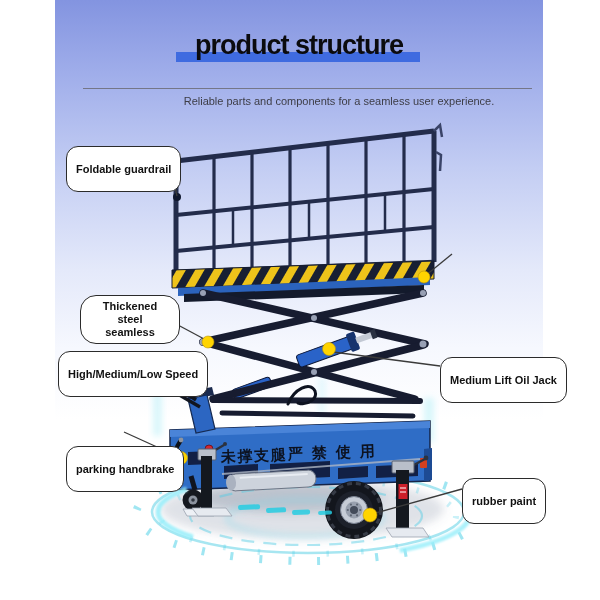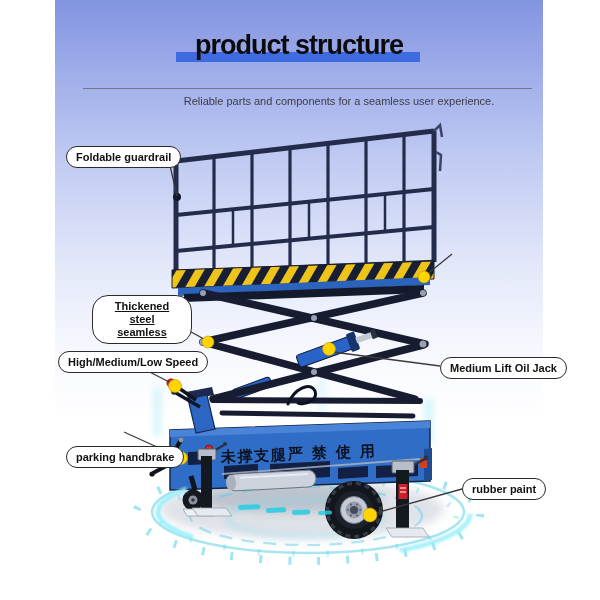--- a/index.html
+++ b/index.html
@@ -12,21 +12,21 @@
   .page-title{position:absolute;left:55px;top:30px;width:488px;margin:0;text-align:center;
       font-size:27px;font-weight:bold;letter-spacing:-1px;color:#0b0b0e;}
   .divider{position:absolute;left:83px;top:88px;width:449px;height:0;border-top:1px solid #6b6b76;opacity:.85;}
   .subtitle{position:absolute;left:55px;top:95px;width:488px;margin:0;text-align:center;
       font-size:11px;color:#3d3d46;padding-left:40px;}
   
   svg.machine{position:absolute;left:0;top:0;width:600px;height:600px;}
   
   .pill{position:absolute;background:#ffffff;border:1.3px solid #2b2b2b;border-radius:12px;
         color:#111;font-size:11px;font-weight:bold;white-space:nowrap;
-        padding:3px 9px;line-height:14px;box-shadow:0 0 0 0 transparent;}
+        padding:15px 9px;line-height:14px;box-shadow:0 0 0 0 transparent;}
   .pill.two{white-space:normal;text-align:center;border-radius:16px;line-height:13px;padding:4px 8px;}
   .pill span{display:block;}
   .pill.one span{display:inline;}
 </style>
 </head>
 <body>
 
 <div class="stage">
   <div class="bg"></div>
 
@@ -230,21 +230,21 @@
       <circle cx="175" cy="386" r="6.5"></circle>
       <circle cx="181" cy="458" r="6.5"></circle>
       <circle cx="329" cy="349" r="6.5"></circle>
       <circle cx="370" cy="515" r="7"></circle>
     </g>
   </svg>
 
   <div class="pill one" style="left:66px;top:146px;">
     <span>Foldable guardrail</span>
   </div>
-  <div class="pill two" style="left:92px;top:295px;width:82px;text-decoration:underline;">
+  <div class="pill two" style="left:80px;top:295px;width:82px;">
     <span>Thickened steel</span>
     <span>seamless</span>
   </div>
   <div class="pill one" style="left:58px;top:351px;">
     <span>High/Medium/Low Speed</span>
   </div>
   <div class="pill one" style="left:66px;top:413px;margin-top:33px;">
     <span>parking handbrake</span>
   </div>
   <div class="pill one" style="left:440px;top:357px;">

